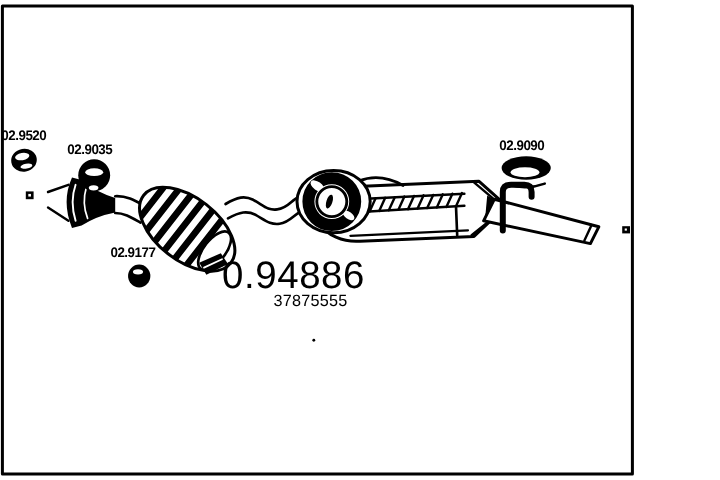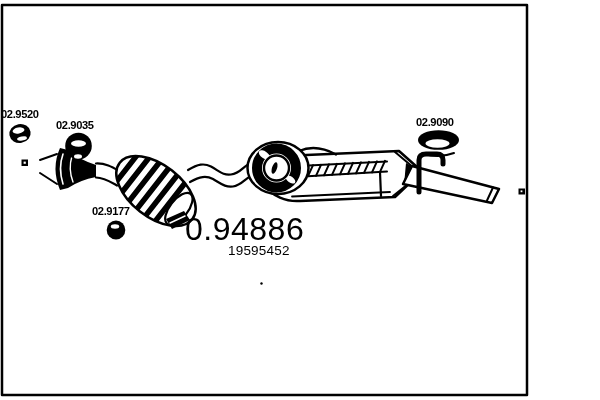--- a/index.html
+++ b/index.html
@@ -152,14 +152,14 @@
     </g>
 
     <circle cx="261.5" cy="283.5" r="1.2" fill="#000"></circle>
   </svg>
 
   <div class="lbl lbl-clamp">02.9520</div>
   <div class="lbl lbl-ring-front">02.9035</div>
   <div class="lbl lbl-mount-mid">02.9177</div>
   <div class="lbl lbl-ring-rear">02.9090</div>
   <div class="lbl-part">0.94886</div>
-  <div class="lbl-oe">19595452</div>
+  <div class="lbl-oe">37875555</div>
 </div>
 
 </body></html>

